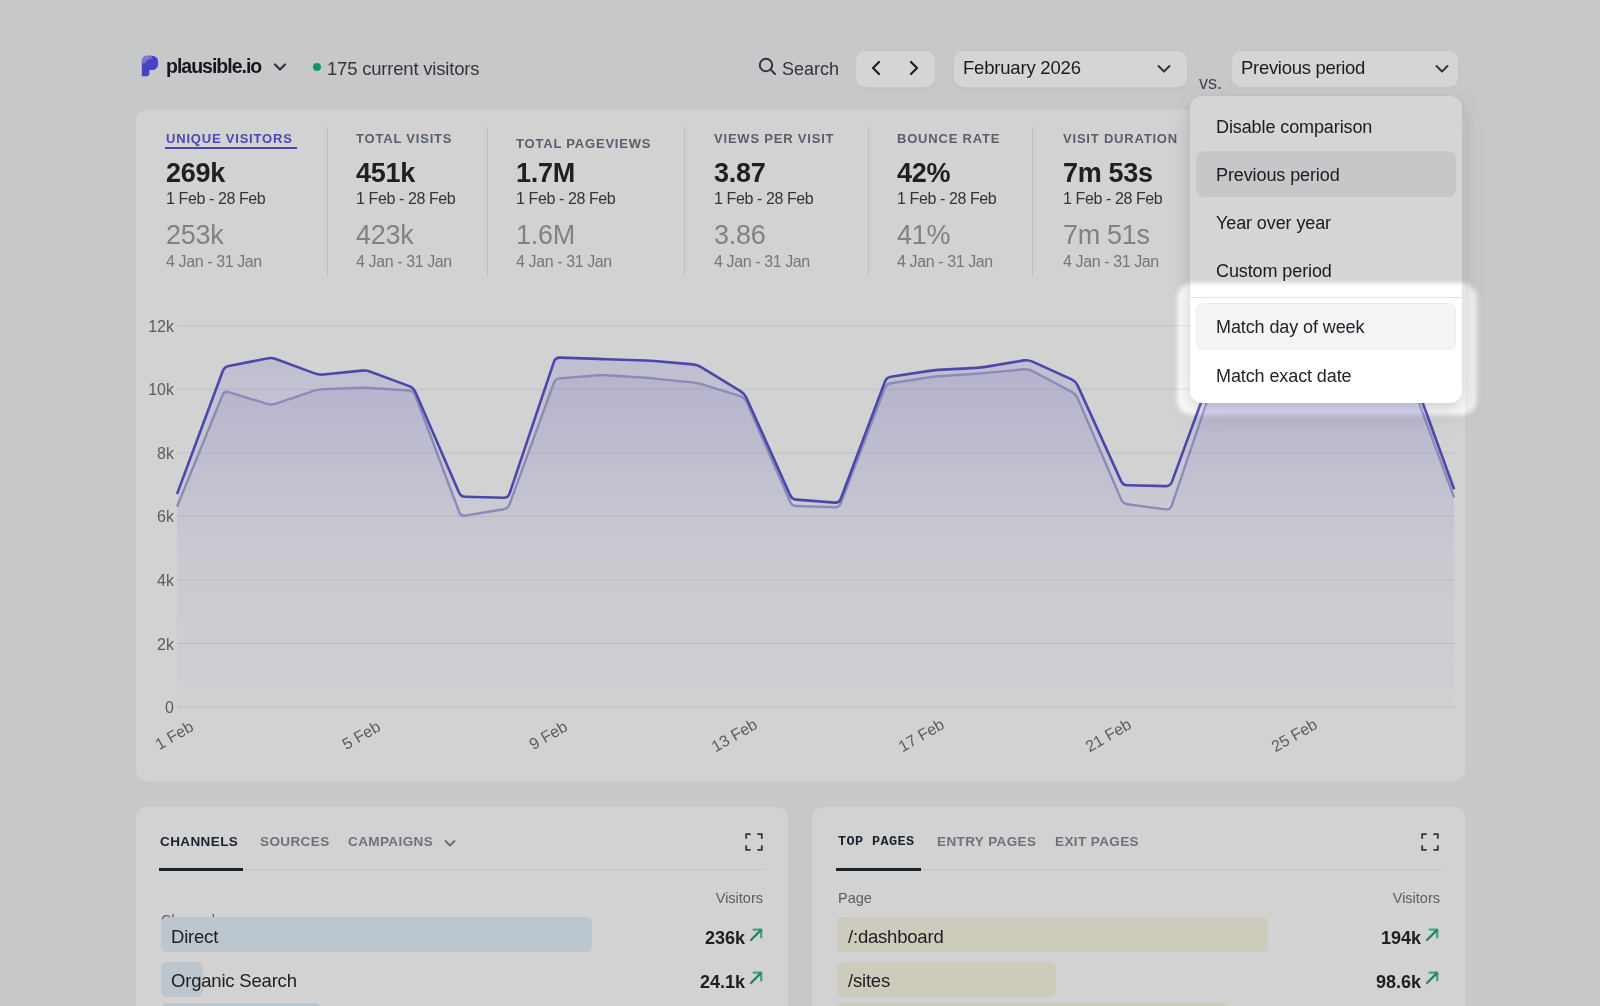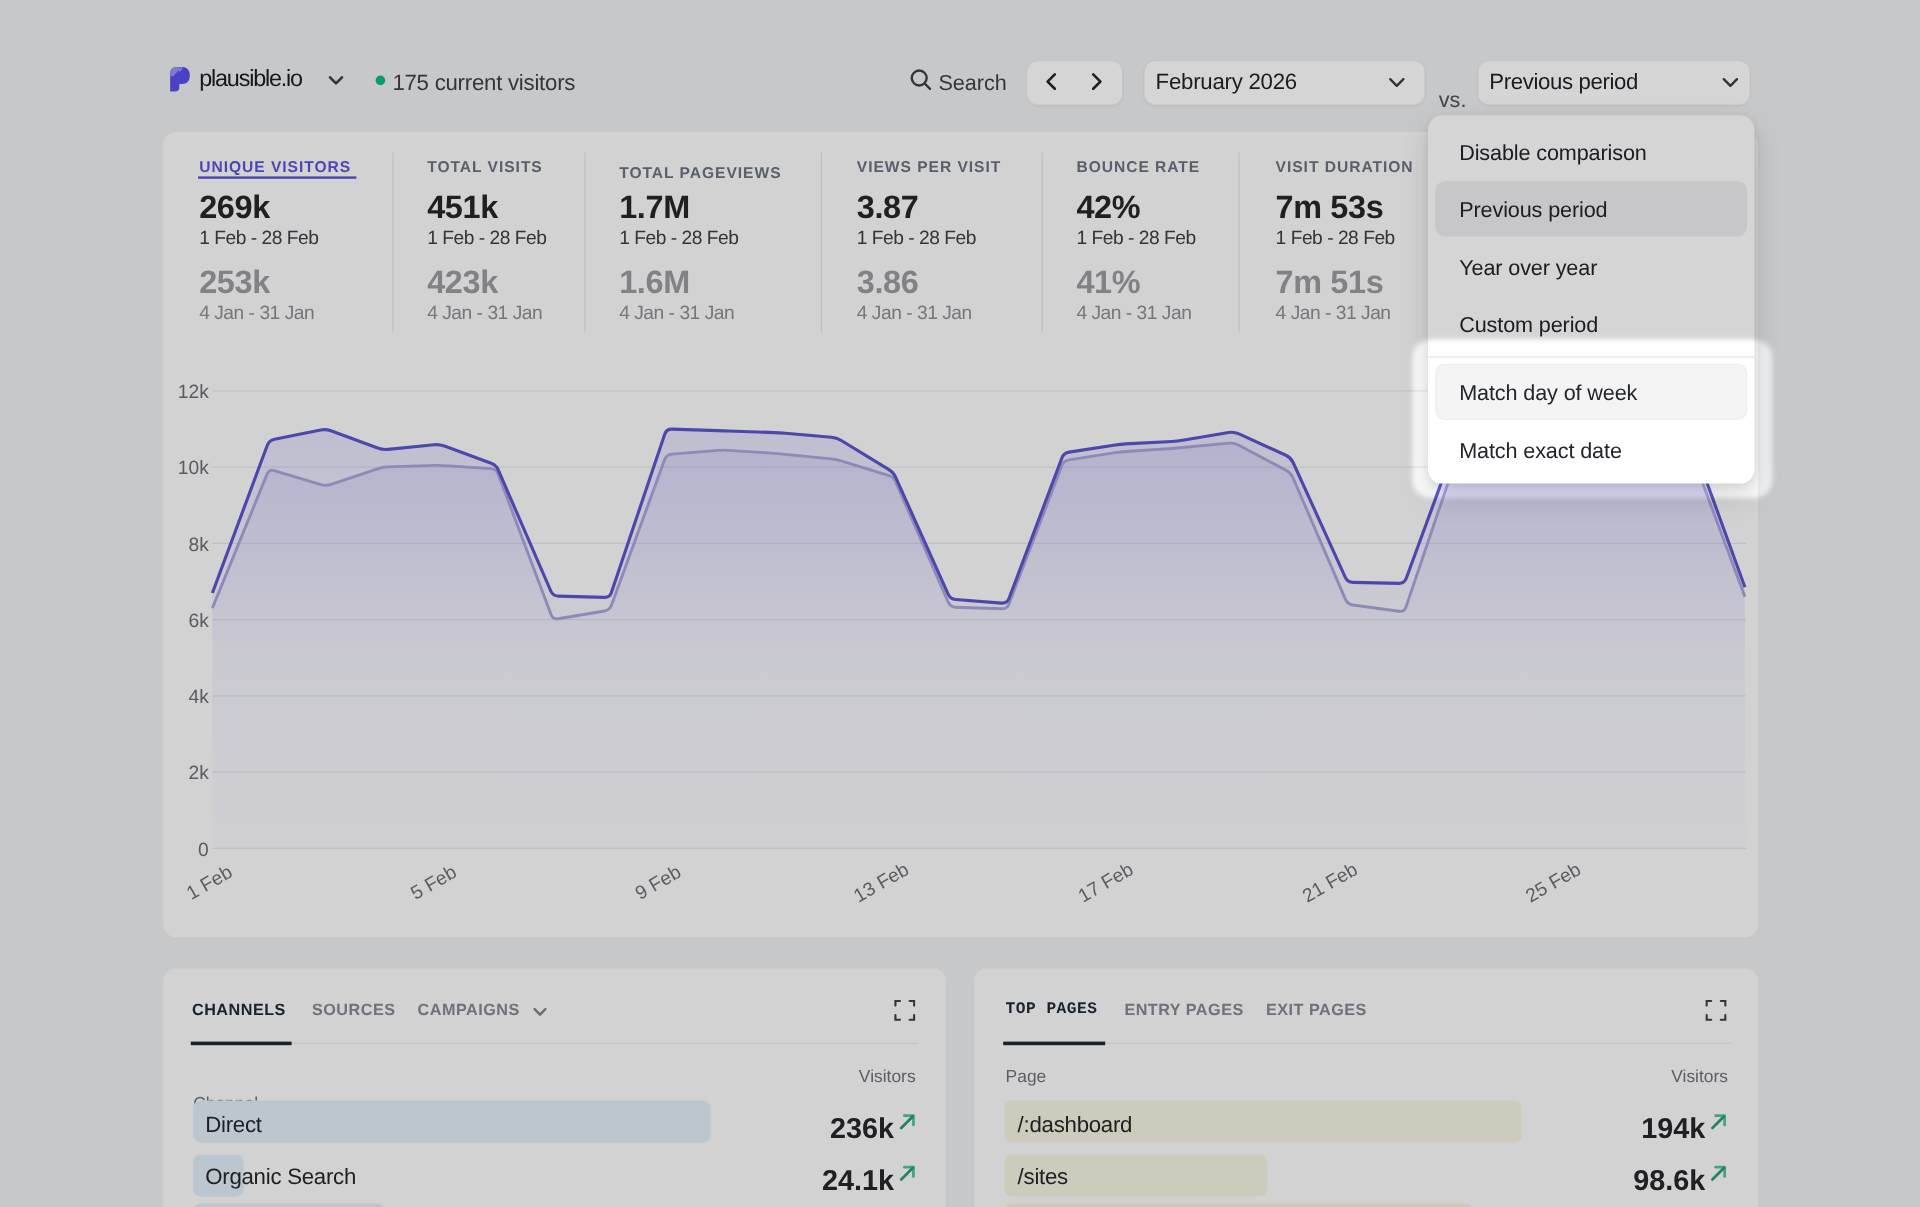--- a/index.html
+++ b/index.html
@@ -5,44 +5,44 @@
   html,body{margin:0;padding:0;}
   body{width:1600px;height:1006px;overflow:hidden;background:#eff0f2;
        font-family:"Liberation Sans", sans-serif;}
   #stage{position:relative;width:1600px;height:1006px;}
   .abs{position:absolute;}
   .card{position:absolute;background:#fcfcfd;border-radius:12px;border:1px solid rgba(0,0,0,0.045);box-sizing:border-box;}
   .btn{position:absolute;background:#fff;border-radius:10px;border:1px solid rgba(0,0,0,0.07);
        box-sizing:border-box;box-shadow:0 1px 2px rgba(0,0,0,0.04);}
   .statlabel{font-size:13px;font-weight:bold;letter-spacing:0.8px;color:#6b7280;white-space:nowrap;line-height:1;}
   .statnum{font-size:27px;font-weight:bold;color:#27272a;letter-spacing:-0.3px;line-height:1;}
-  .statnum2{font-size:27px;font-weight:bold;color:#9b9ba1;letter-spacing:-0.3px;line-height:1;}
+  .statnum2{font-size:27px;font-weight:normal;color:#9b9ba1;letter-spacing:-0.3px;line-height:1;}
   .statdate{font-size:16px;color:#3f4046;letter-spacing:-0.4px;line-height:1;}
   .statdate2{font-size:16px;color:#8e8e94;letter-spacing:-0.4px;line-height:1;}
   .vdiv{position:absolute;width:1px;background:#e4e4e7;}
   .tab-active{font-size:13.5px;font-weight:bold;color:#1f2937;letter-spacing:0.4px;line-height:1;}
   .tab{font-size:13.5px;font-weight:bold;color:#868893;letter-spacing:0.4px;line-height:1;}
   .colhead{font-size:14.5px;color:#6f717a;line-height:1;}
   .rowtxt{font-size:18.5px;color:#26272b;letter-spacing:-0.2px;line-height:1;}
-  .rowval{font-size:24px;font-weight:bold;color:#26272b;line-height:1;}
+  .rowval{font-size:18px;font-weight:bold;color:#26272b;line-height:1;}
   .menu-item{position:absolute;left:1216px;font-size:18px;letter-spacing:-0.1px;color:#22252b;white-space:nowrap;line-height:1;}
 </style>
 </head>
 <body>
 <div id="stage">
 
   <div class="card" style="left:135px;top:109px;width:1331px;height:673px;"></div>
 
   <svg class="abs" style="left:141px;top:55px;" width="18" height="22" viewBox="0 0 18 22">
     <path d="M0.8 6.4 Q0.8 0.8 6.4 0.8 L10.6 0.8 Q17.2 0.8 17.2 7.9 Q17.2 15 10.6 15 L8.4 15 L8.4 18.2 Q8.4 21.2 5.4 21.2 L0.8 21.2 Z" fill="#5850ec"></path>
     <path d="M0.8 6.4 Q0.8 0.8 6.4 0.8 L8.2 0.8 L8.2 3.4 L3.4 8.6 L0.8 8.6 Z" fill="#9a92f5"></path>
     <path d="M8.2 0.8 L10.9 0.8 L10.9 2.6 L8.2 5.6 Z" fill="#7a71f0"></path>
     <path d="M8.2 3.0 L10.9 0.8 L10.9 2.0 L8.2 4.8 Z" fill="#c9c5fa" opacity="0.7"></path>
   </svg>
-  <div class="abs" style="left:166px;top:57px;font-size:19.5px;font-weight:normal;letter-spacing:-1px;color:#1b1d22;line-height:1;">plausible.io</div>
+  <div class="abs" style="left:166px;top:57px;font-size:19.5px;font-weight:bold;letter-spacing:-1px;color:#1b1d22;line-height:1;">plausible.io</div>
   <svg class="abs" style="left:272px;top:60px;" width="16" height="14" viewBox="0 0 16 14">
     <path d="M3 4.5 L8 9.5 L13 4.5" fill="none" stroke="#3f3f46" stroke-width="2.2" stroke-linecap="round" stroke-linejoin="round"></path>
   </svg>
   <div class="abs" style="left:313px;top:63px;width:8px;height:8px;border-radius:50%;background:#10b981;"></div>
   <div class="abs" style="left:327px;top:59.5px;font-size:18.5px;letter-spacing:-0.2px;color:#3f3f46;line-height:1;">175 current visitors</div>
 
   <svg class="abs" style="left:757px;top:56px;" width="21" height="21" viewBox="0 0 21 21">
     <circle cx="9" cy="9" r="6.2" fill="none" stroke="#3f3f46" stroke-width="2"></circle>
     <path d="M13.6 13.6 L18 18" stroke="#3f3f46" stroke-width="2" stroke-linecap="round"></path>
   </svg>

